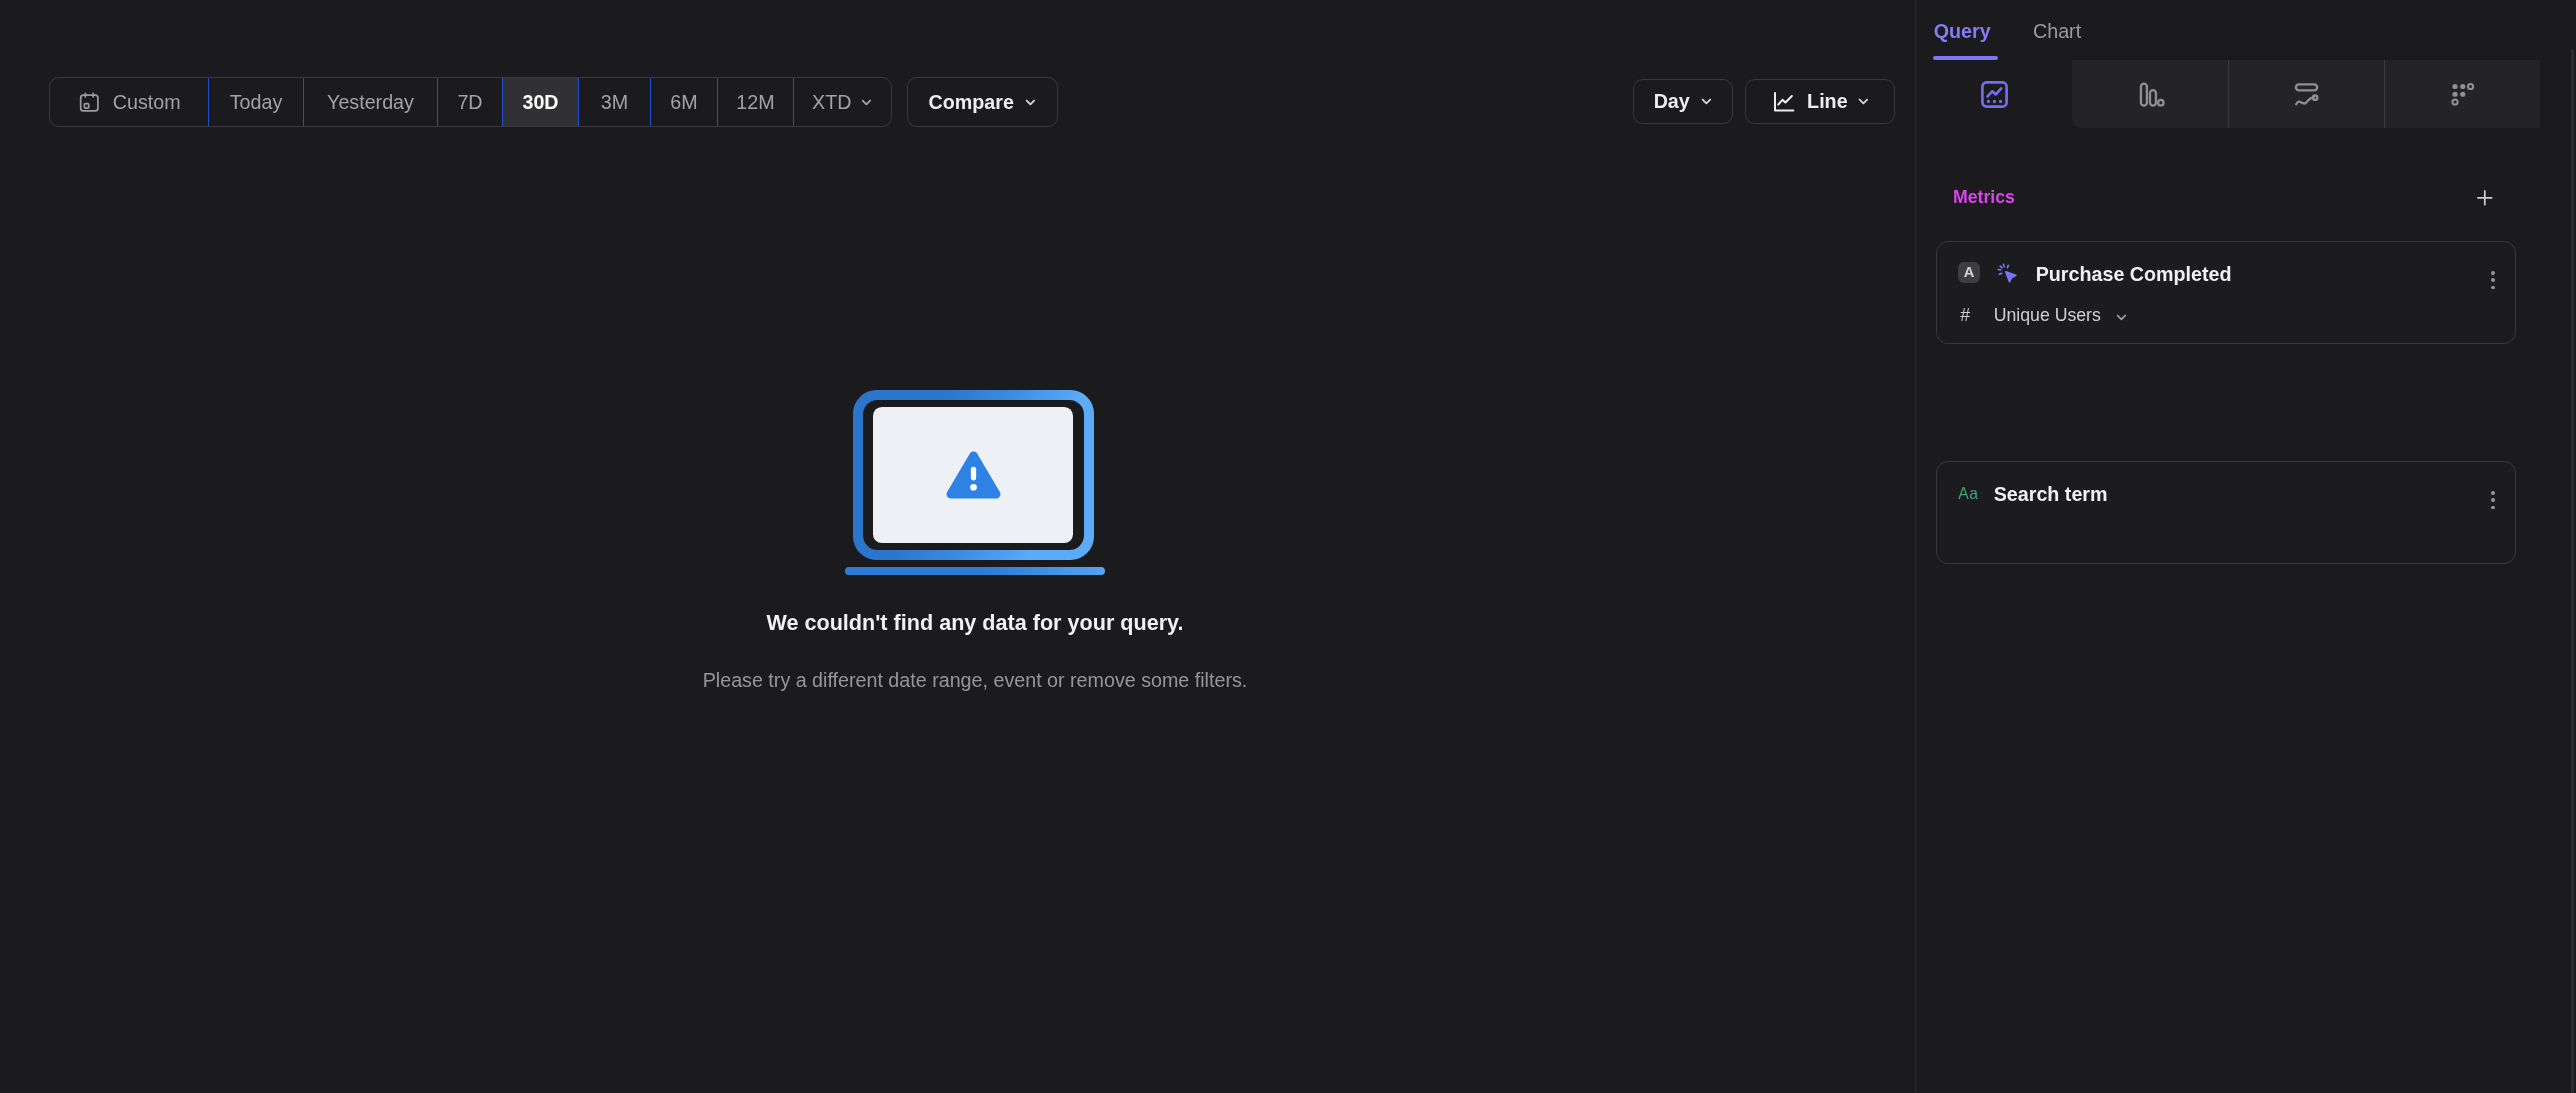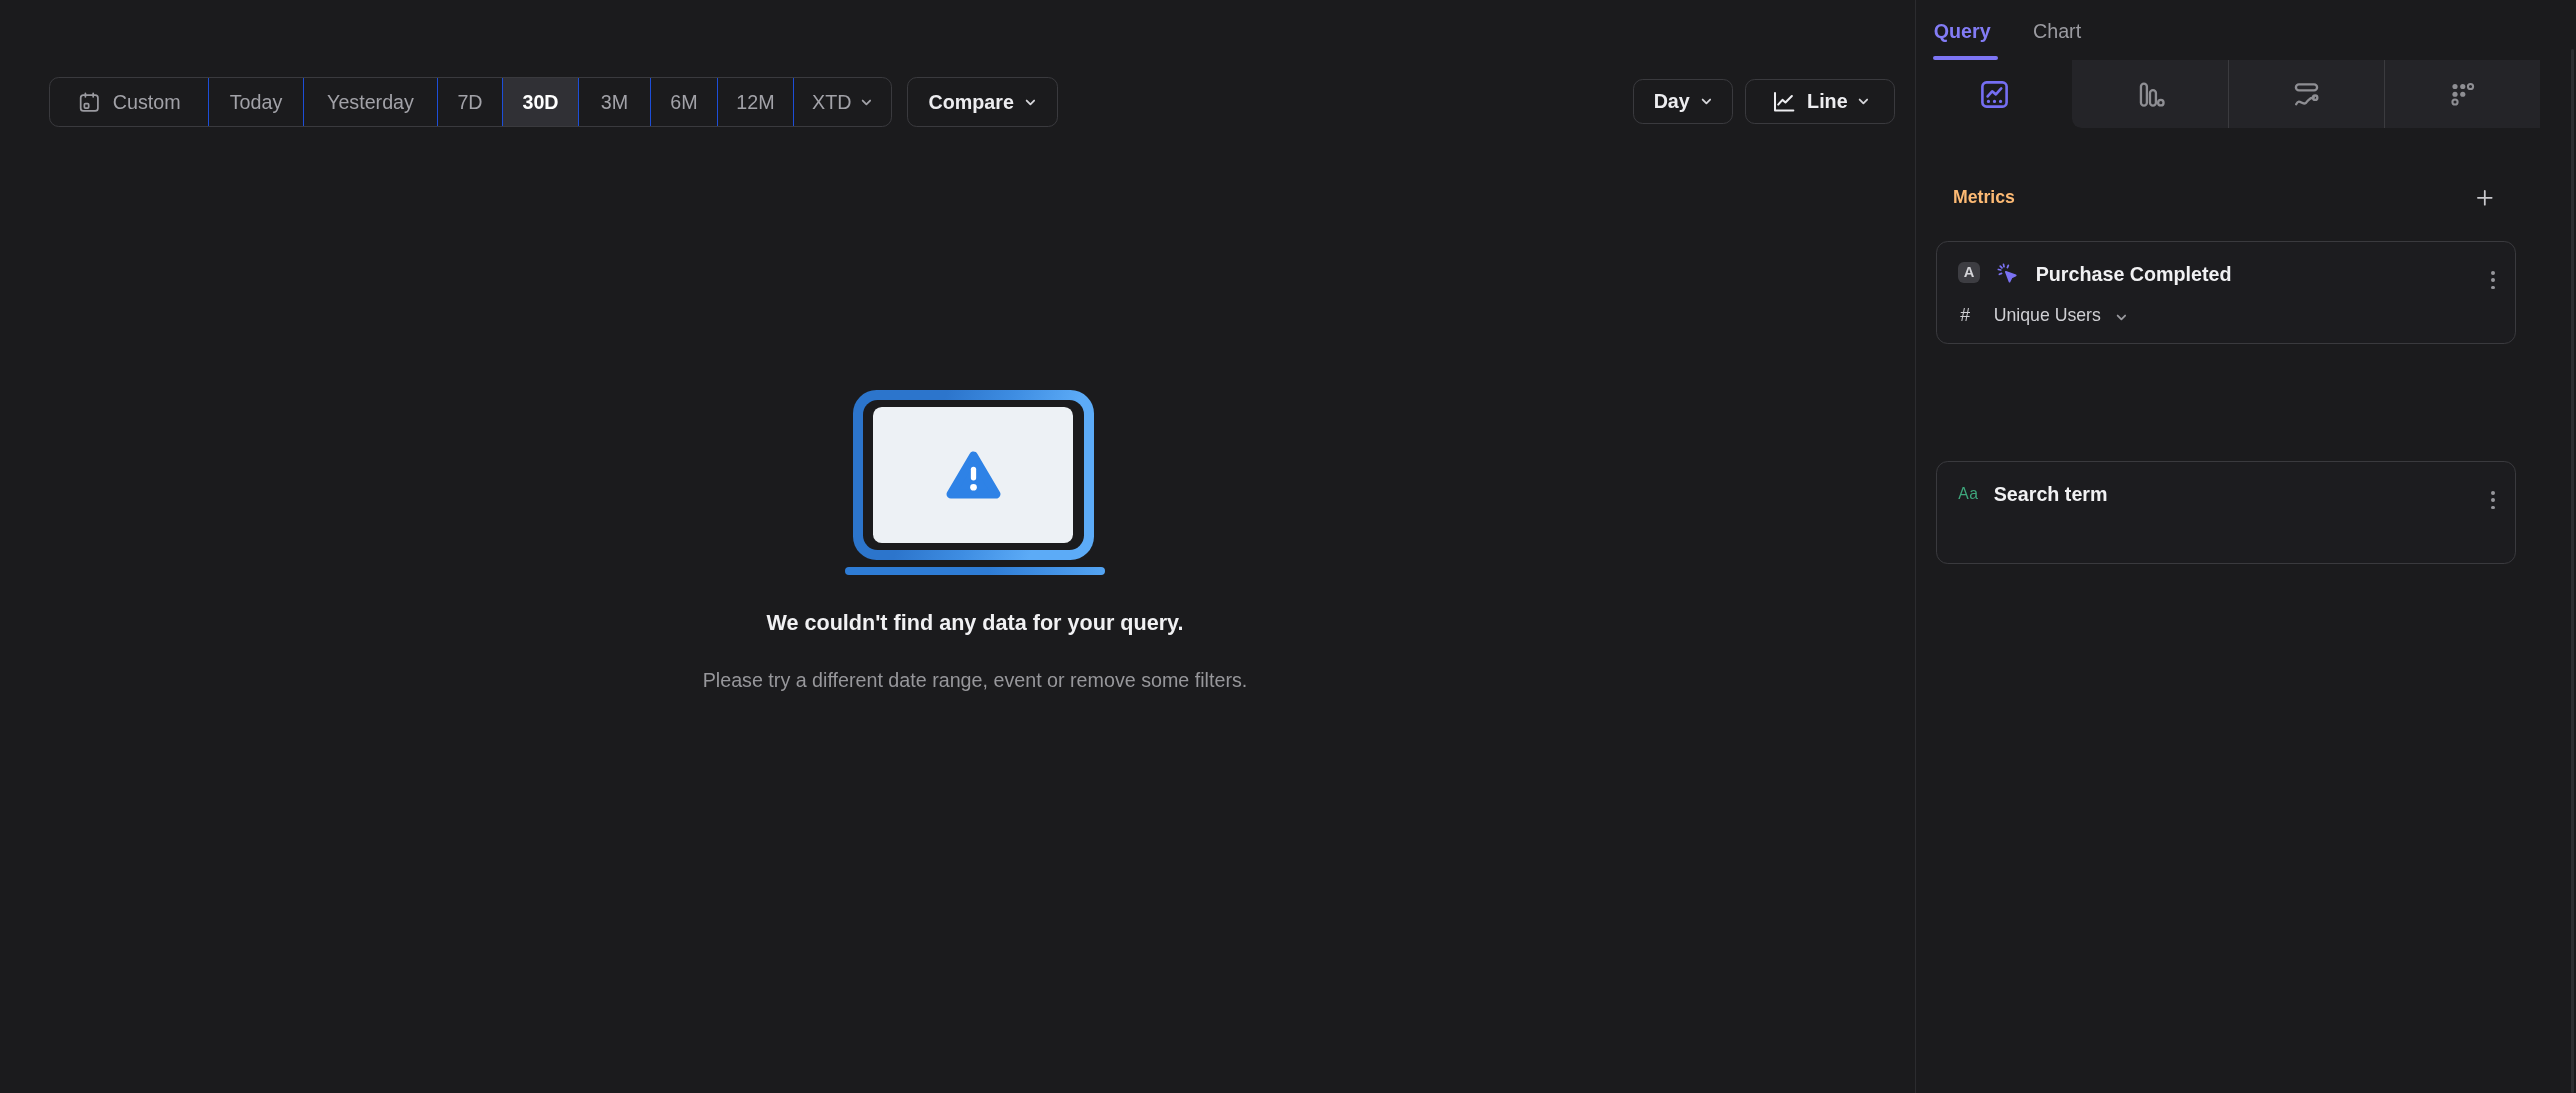--- a/index.html
+++ b/index.html
@@ -46,21 +46,21 @@
   .tab-underline { position:absolute; left:16.7px; top:56px; width:65px; height:3.9px; border-radius:2.9px; background:#7d75f4; }
 
   .strip { position:absolute; left:0; top:60px; width:625px; height:68px; display:flex; }
   .cell { width:156px; height:68px; display:flex; align-items:center; justify-content:center;
           background:#242428; cursor:pointer; color:#8e8e93; }
   .cell.sel { background:transparent; color:#756ef2; }
   .cell.round-l { border-bottom-left-radius:9.8px; }
   .cell.bordered { border-left:1px solid #3b3b3f; }
 
   .sec-head { position:absolute; left:37px; right:43px; height:29.5px; display:flex; align-items:center; justify-content:space-between; }
-  .sec-title { font-size:17.7px; font-weight:700; color:#fdba74; }
+  .sec-title { font-size:17.7px; font-weight:700; color:#d946ef; }
   .plus-btn { width:23.6px; height:23.6px; color:#c9c9cd; cursor:pointer; display:flex; align-items:center; justify-content:center; }
   .sec-head.muted .sec-title, .sec-head.muted .plus-btn { color:#8a8a90; }
 
   .card { position:absolute; left:19.7px; width:580px; height:103px; border:1px solid #3a3a3e; border-radius:11.8px;
           background:#1c1c1f; cursor:pointer; }
   .badge { position:absolute; left:21.6px; top:19.7px; width:21.6px; height:21.6px; border-radius:5.9px; background:#3d3d42;
            color:#d4d4d8; font-size:14.7px; font-weight:600; display:flex; align-items:center; justify-content:center; }
   .aa-badge { position:absolute; left:21.6px; top:22.6px; font-size:15.7px; font-weight:400; color:#3ea67c; letter-spacing:0.5px; }
   .card-title { position:absolute; left:99px; top:20.6px; font-size:19.7px; font-weight:600; color:#f1f1f3; white-space:nowrap; }
   .filter-card .card-title { left:57px; }

